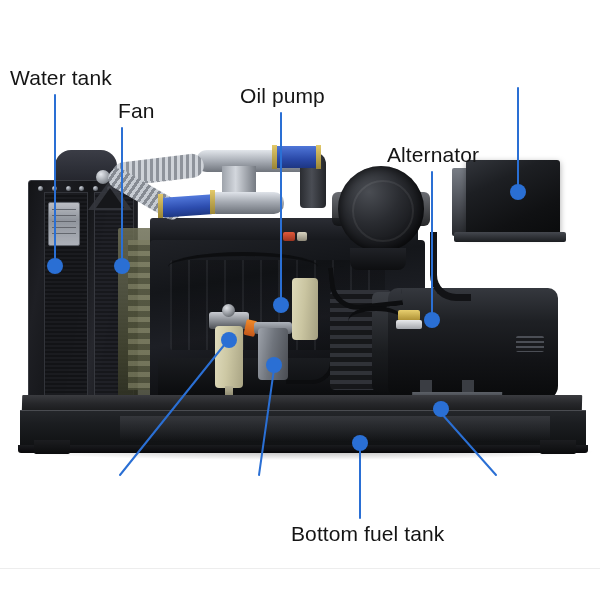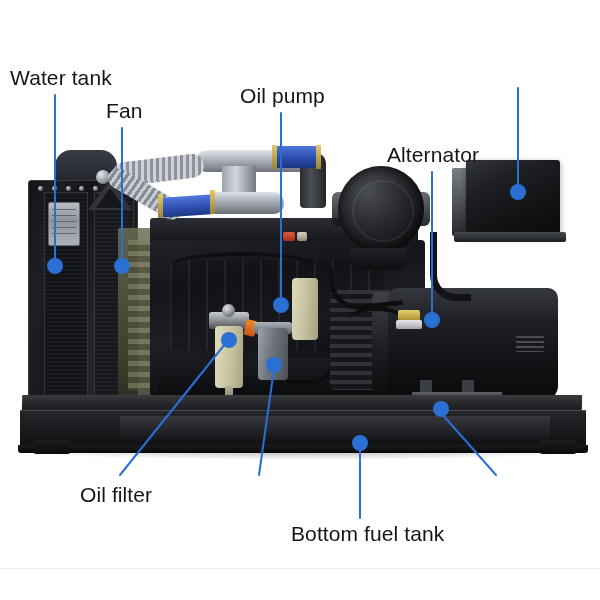--- a/index.html
+++ b/index.html
@@ -502,28 +502,27 @@
           <circle cx="518" cy="192" r="8" fill="#2a6fd4"></circle>
           <circle cx="229" cy="340" r="8" fill="#2a6fd4"></circle>
           <circle cx="274" cy="365" r="8" fill="#2a6fd4"></circle>
           <circle cx="360" cy="443" r="8" fill="#2a6fd4"></circle>
           <circle cx="441" cy="409" r="8" fill="#2a6fd4"></circle>
         </g>
     </svg>
 
     <div class="lbl" style="left:10px;top:66px">Water tank</div>
 
-    <div class="lbl" style="left:106px;top:99px">Fan</div>
+    <div class="lbl" style="left:118px;top:99px">Fan</div>
 
     <div class="lbl" style="left:387px;top:143px">Alternator</div>
 
     <div class="lbl" style="left:240px;top:84px">Oil pump</div>
 
 
-    <div class="lbl" style="left:80px;top:483px">Oil filter</div>
 
 
     <div class="lbl" style="left:291px;top:522px">Bottom fuel tank</div>
 
   </div>
 
   <div class="divider"></div>
 </div>
 
 </body></html>

